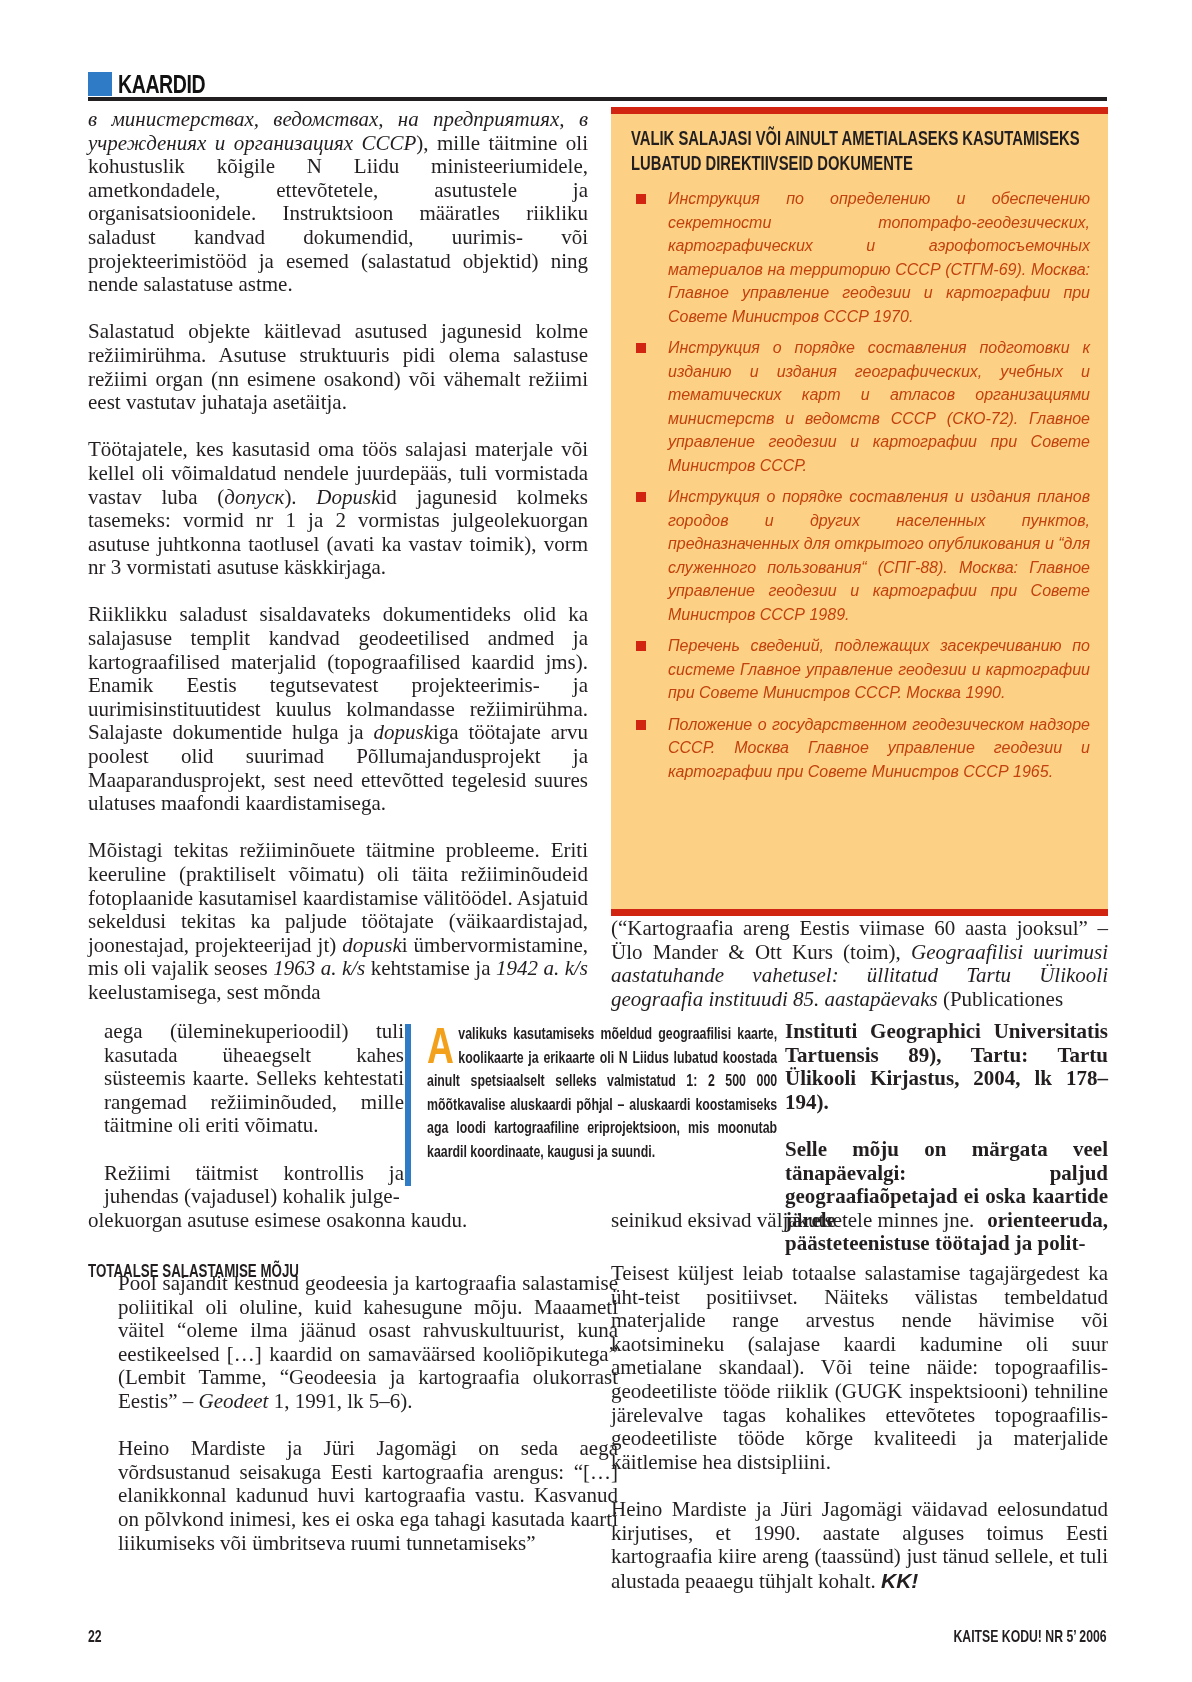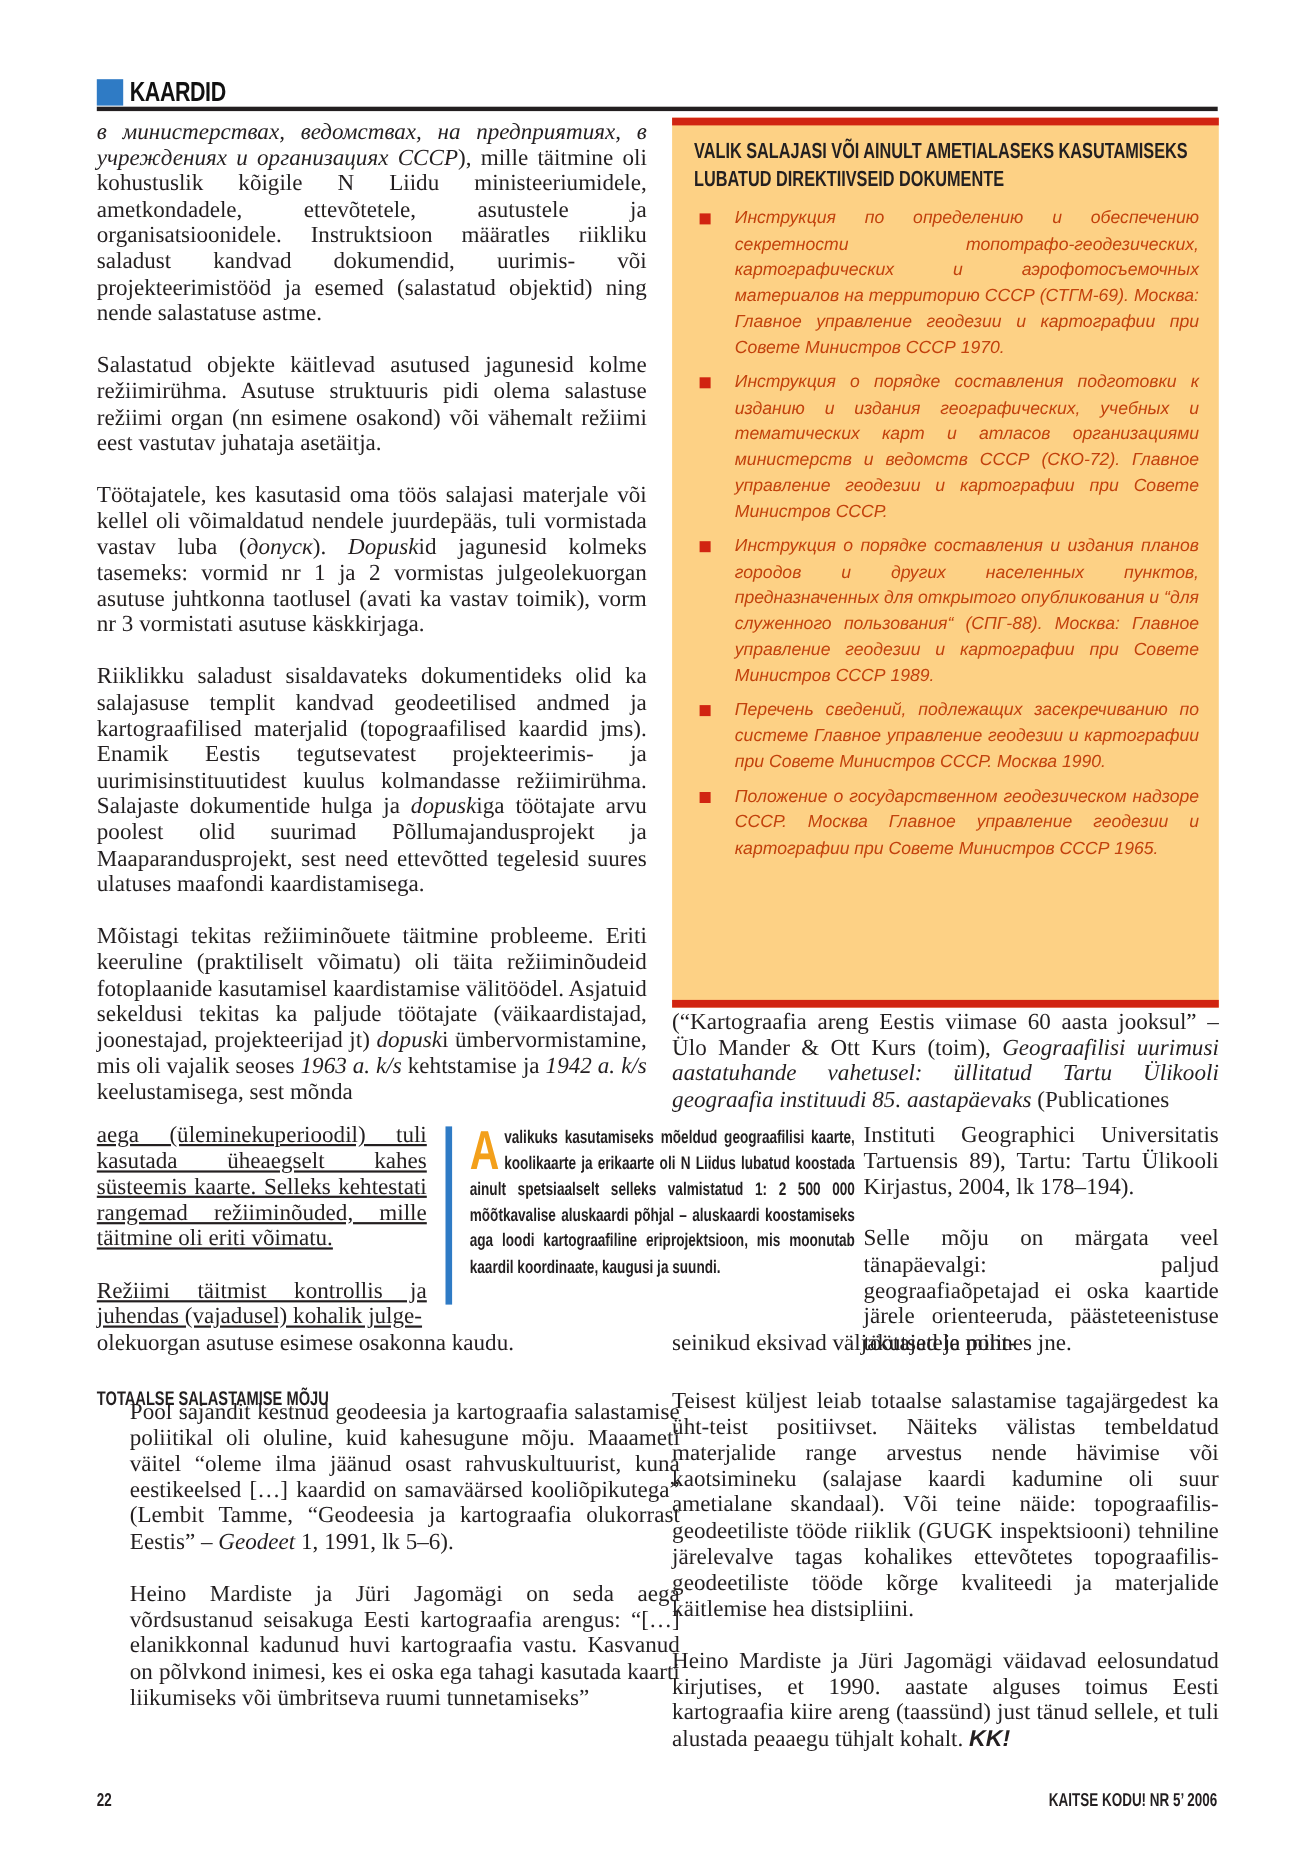--- a/index.html
+++ b/index.html
@@ -37,23 +37,23 @@
 
     .pull-quote { position: absolute; left: 405px; top: 1024px; width: 375px; height: 162px; }
     .pull-quote .qbar { position: absolute; left: 0; top: 0; width: 6px; height: 162px; background: #2f7bc5; }
     .pull-quote .qtext { position: absolute; left: 22px; top: -2px; width: 470px;
                          font-family: "Liberation Sans", sans-serif; font-weight: bold; font-size: 16.6px;
                          line-height: 23.6px; color: #231f20; transform: scaleX(0.745); transform-origin: left top;
                          text-align: justify; }
     .pull-quote .dropcap { float: left; font-size: 50px; line-height: 44px; color: #f3a01b; margin: 2px 6px 0 0;
                            font-weight: bold; }
 
-    .wrap-left { left: 88px; top: 1020px; width: 300px; text-decoration: underline; }
+    .wrap-left { left: 104px; top: 1020px; width: 300px; }
     .wrap-left-tail { left: 88px; top: 1209px; width: 500px; }
-    .wrap-right { left: 785px; top: 1020px; width: 323px; }
+    .wrap-right { left: 785px; top: 1020px; width: 323px; font-weight: bold; }
     .wrap-right-tail { left: 611px; top: 1209px; width: 497px; }
 
     .section-head { position: absolute; left: 88px; top: 1260px; font-family: "Liberation Sans", sans-serif;
                     font-weight: bold; font-size: 18px; line-height: 22px; transform: scaleX(0.74);
                     transform-origin: left top; color: #231f20; }
     .col-left-bottom { left: 88px; top: 1272px; width: 500px; margin-left: 30px; }
     .col-right-bottom { left: 611px; top: 1262px; width: 497px; }
     .sign { font-family: "Liberation Sans", sans-serif; font-weight: bold; font-style: italic; }
 
     .footer-left, .footer-right { position: absolute; top: 1627px; font-family: "Liberation Sans", sans-serif;

